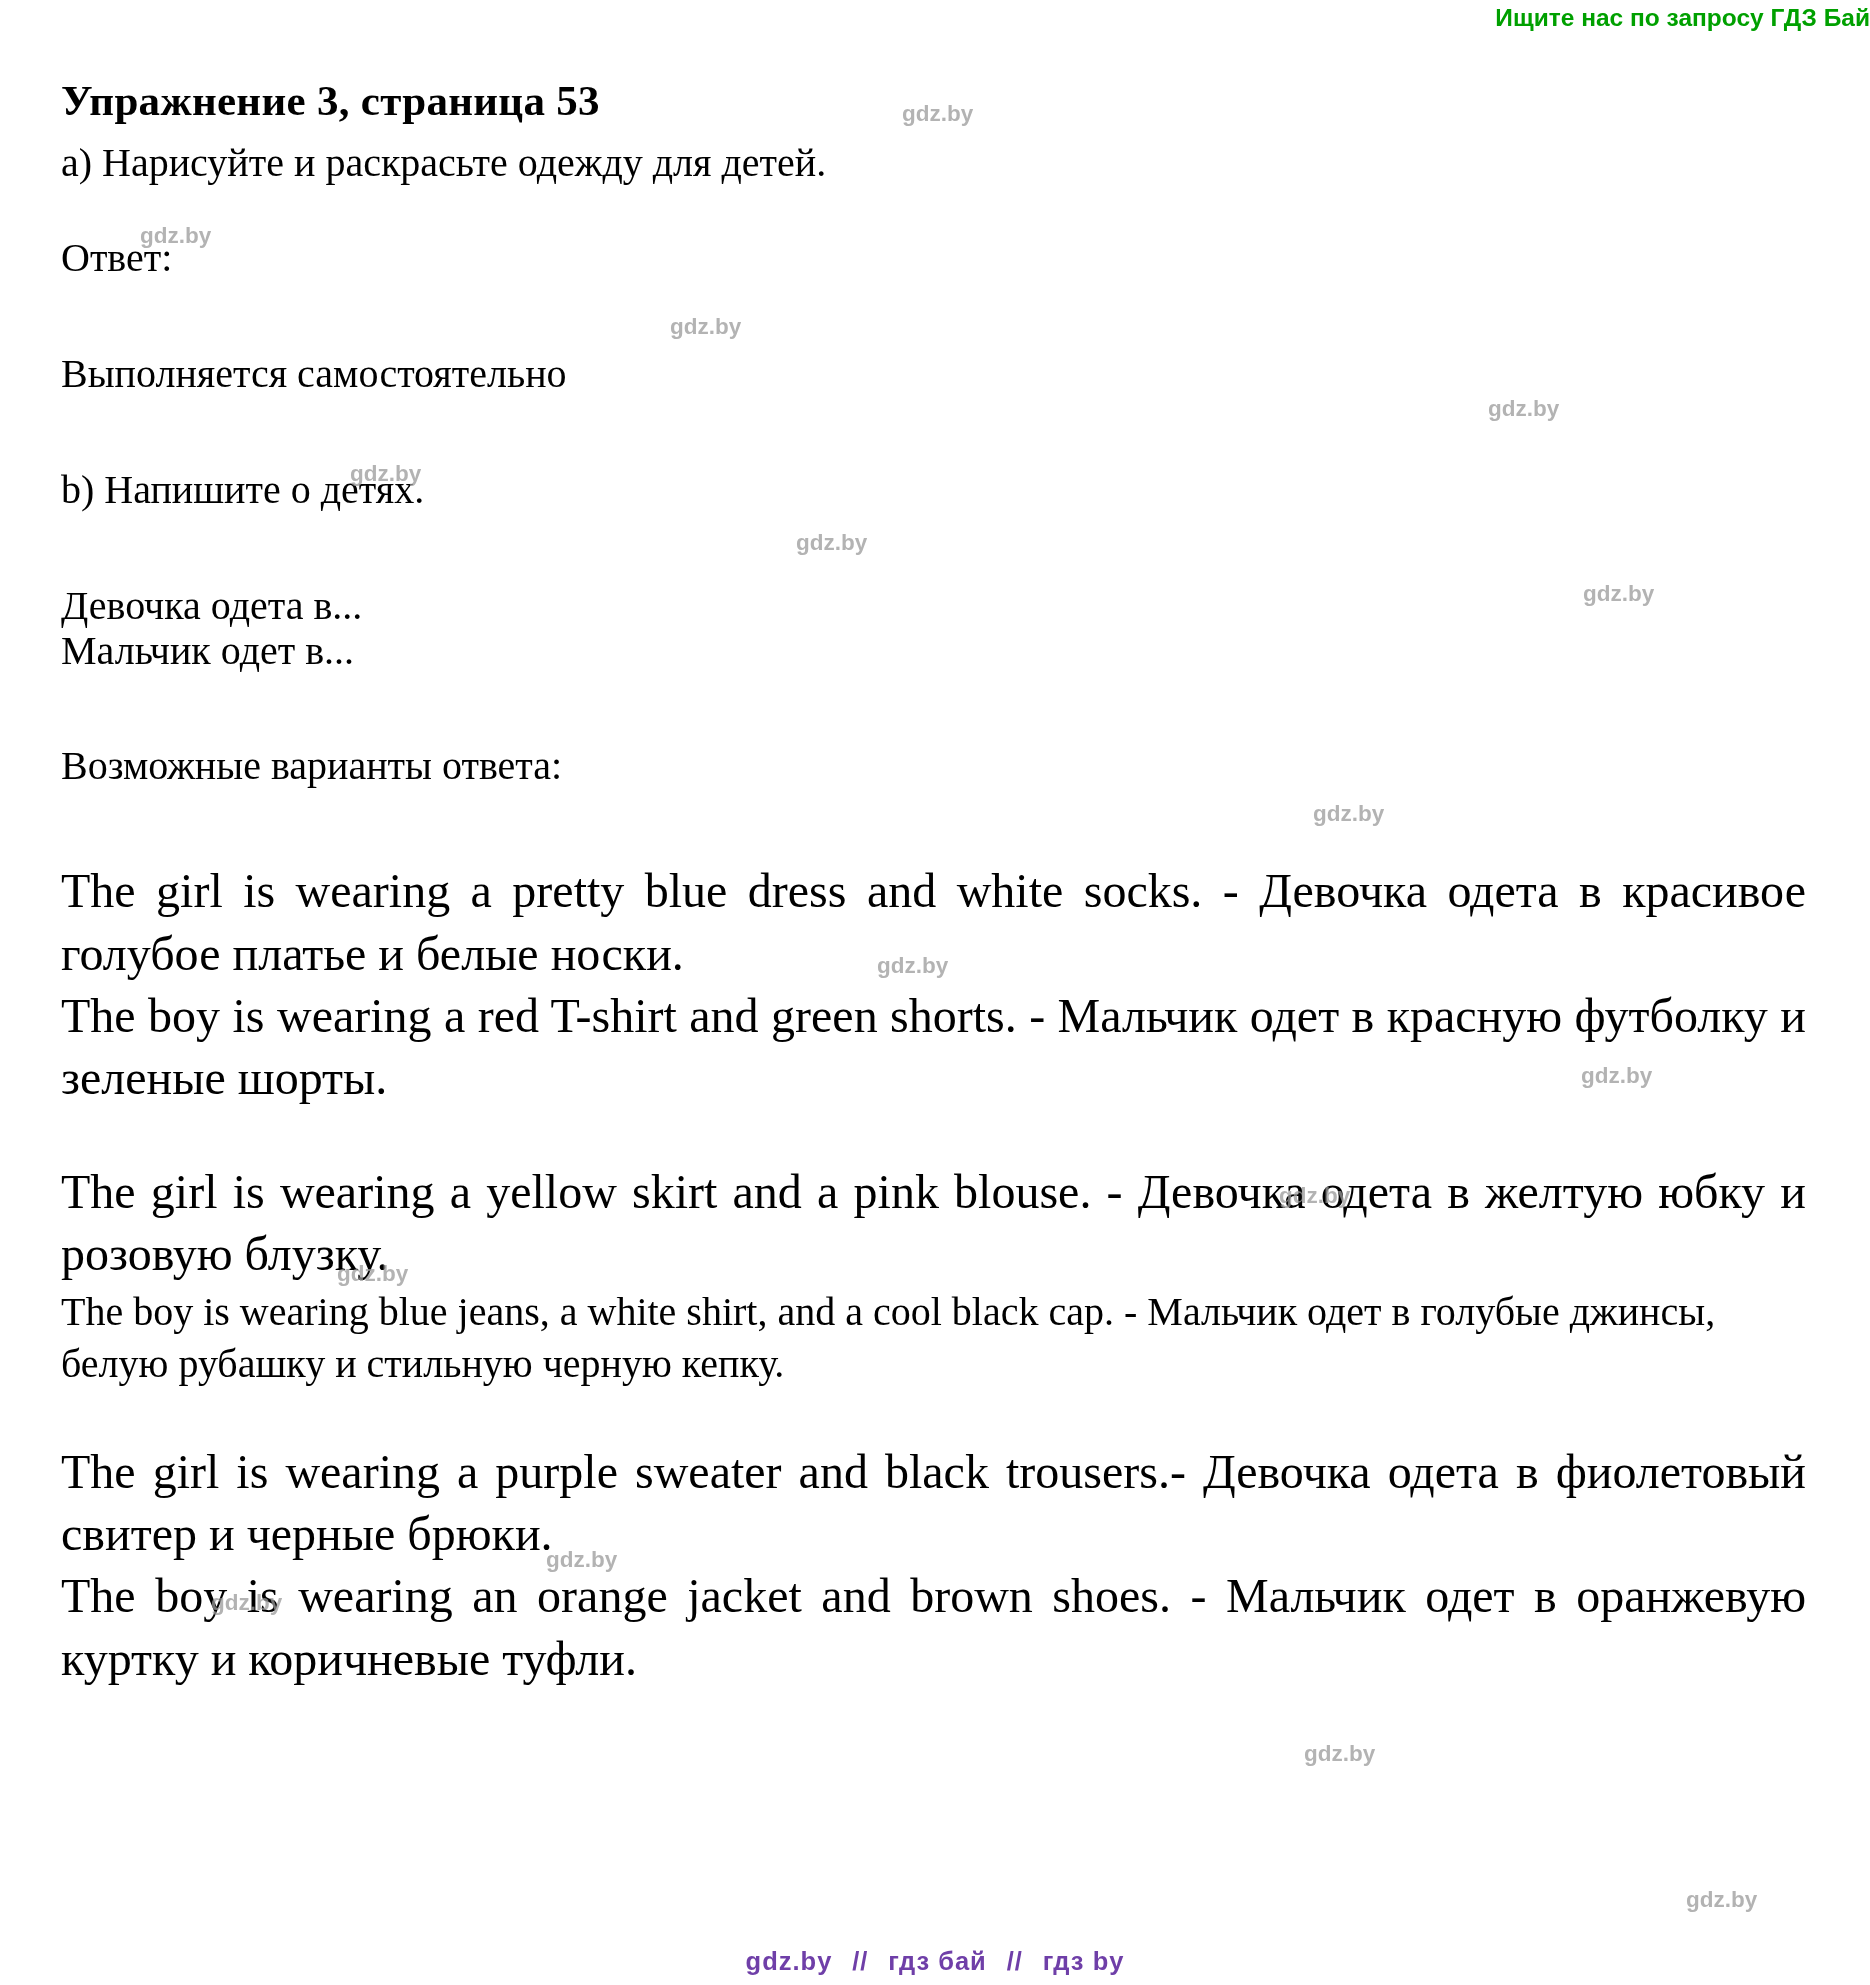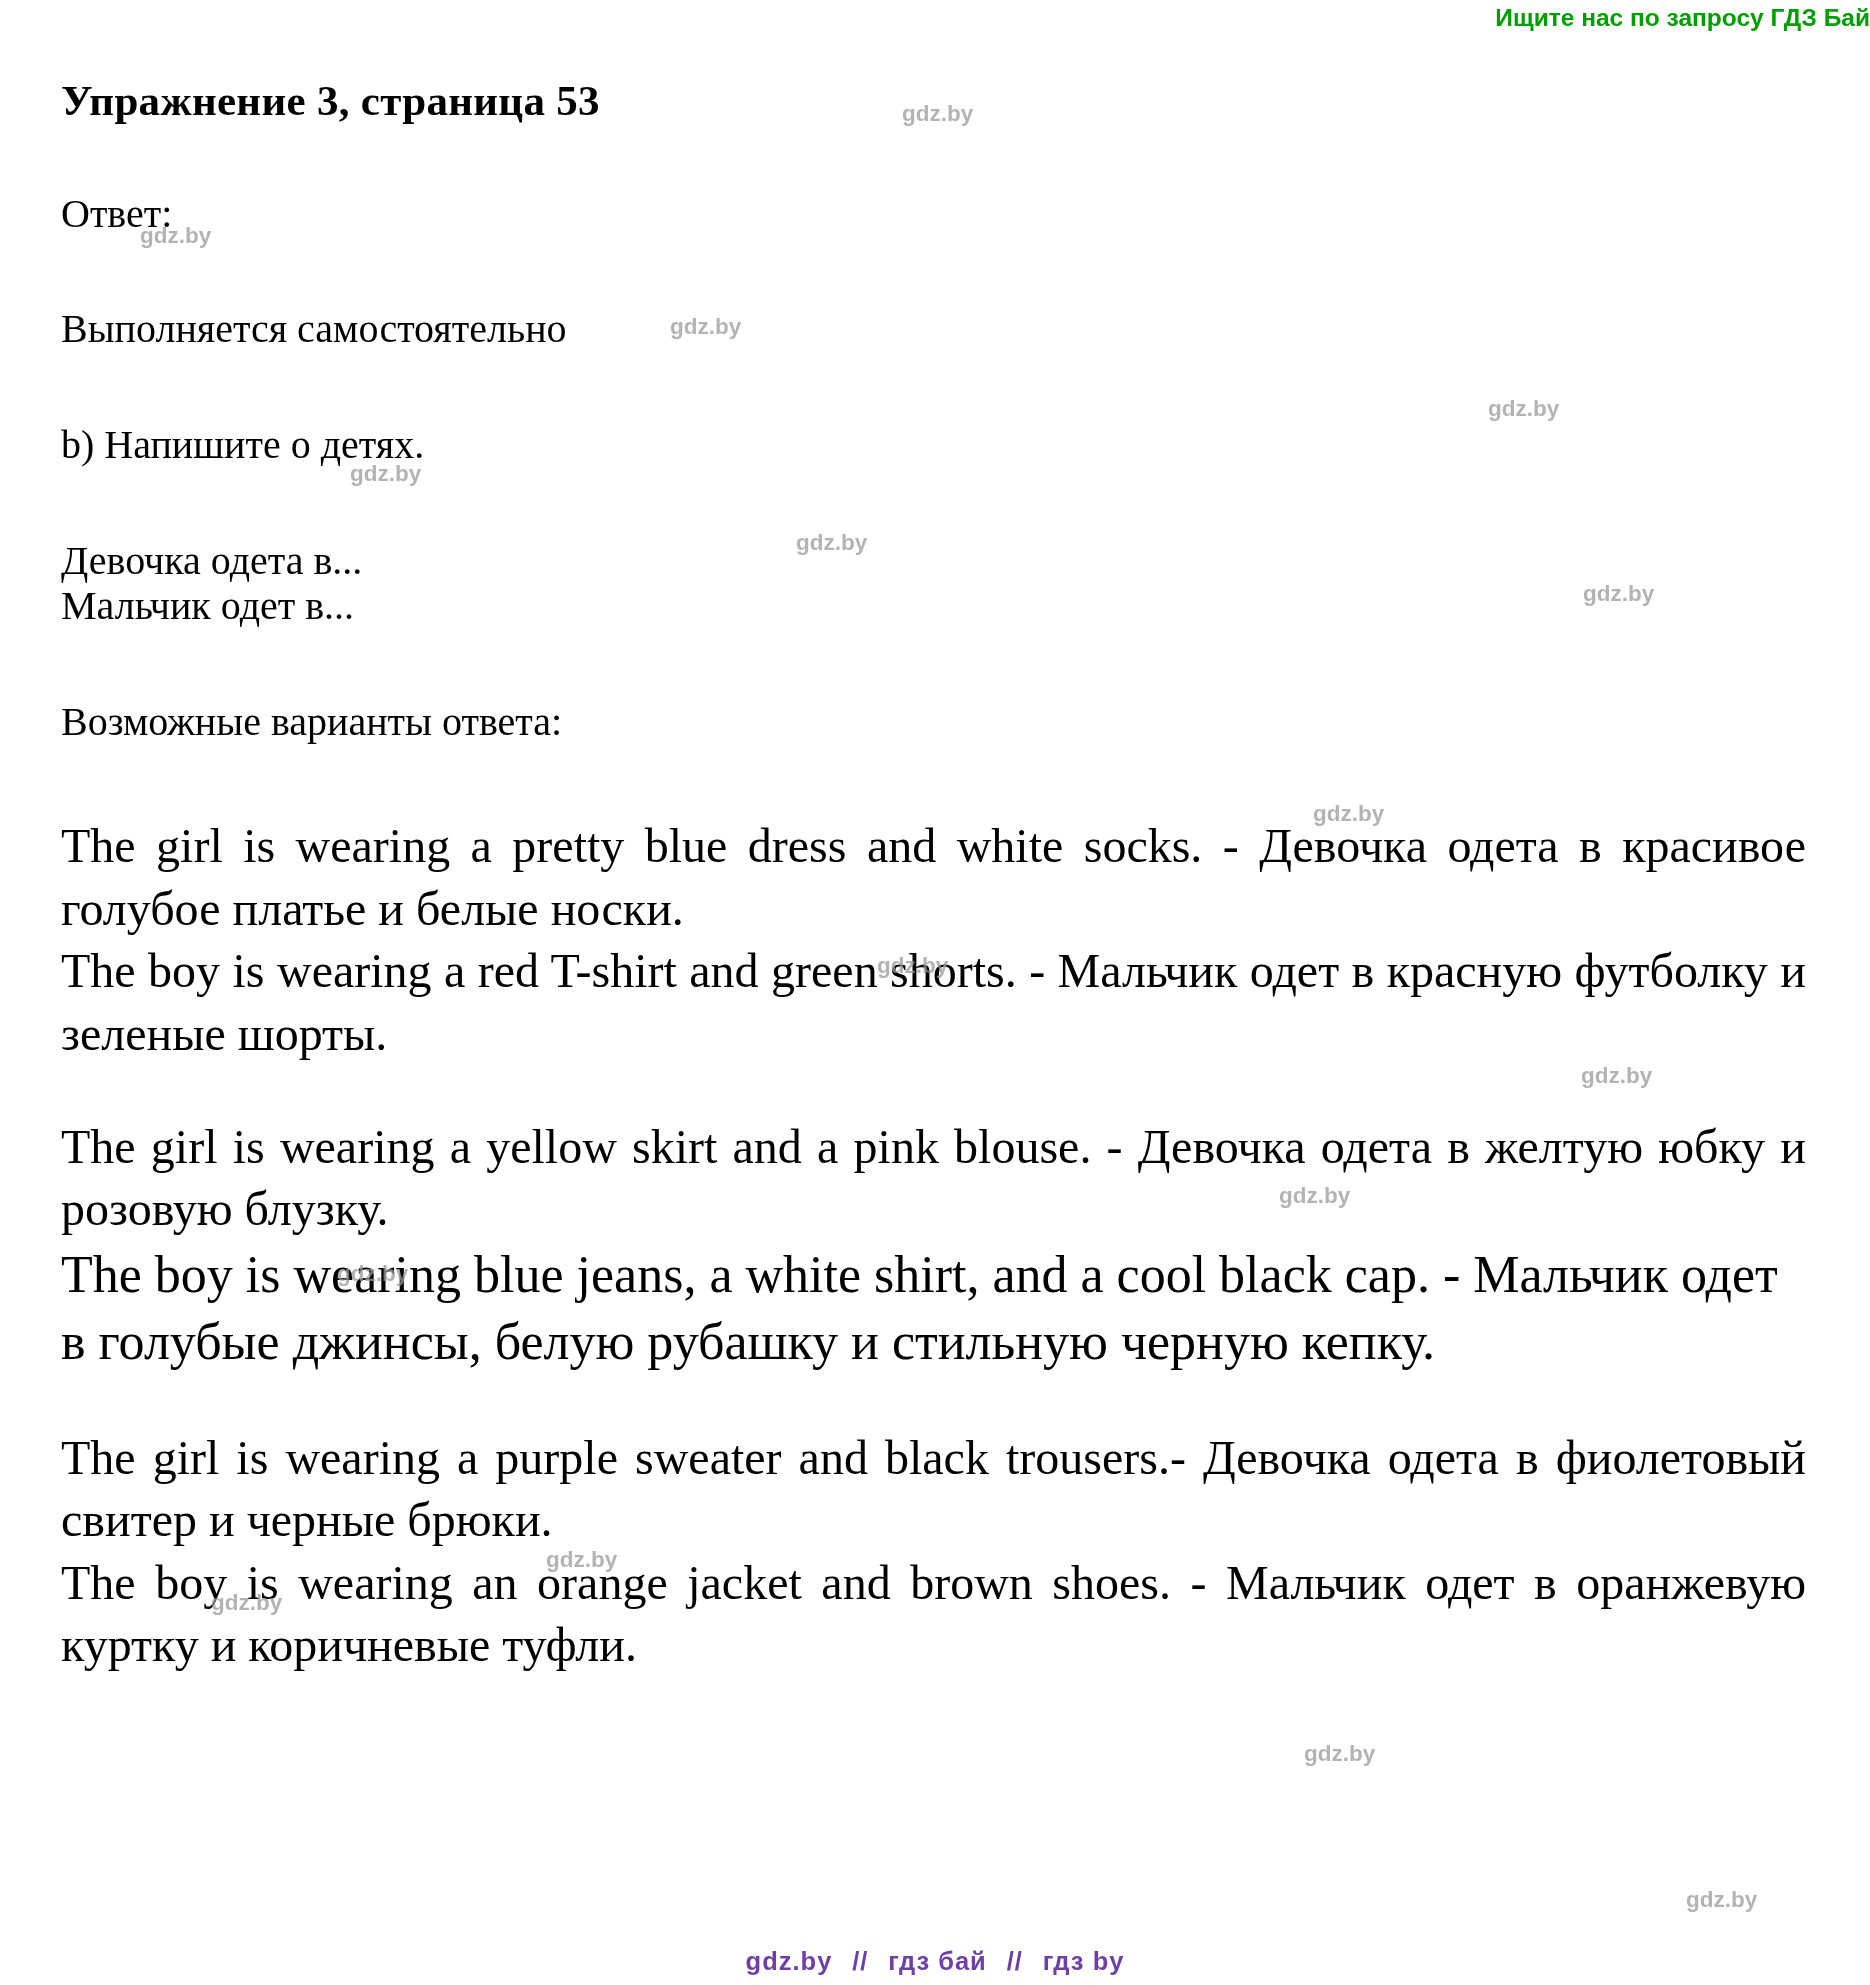--- a/index.html
+++ b/index.html
@@ -51,21 +51,21 @@
   .gap-md { height: 51px; }
   .gap-lg { height: 71px; }
   .para {
     font-size: 48px;
     line-height: 1.30;
     margin: 0;
     text-align: justify;
     width: 1745px;
   }
   .para-nj {
-    font-size: 52px;
+    font-size: 40px;
     line-height: 1.30;
     margin: 0;
     width: 1745px;
   }
   .wm {
     position: absolute;
     font-family: "Liberation Sans", sans-serif;
     font-size: 22.5px;
     font-weight: bold;
     color: #9a9a9a;
@@ -91,20 +91,21 @@
 <body>
 
 <div class="page">
 
   <div class="top-banner">Ищите нас по запросу ГДЗ Бай</div>
 
   <div class="content">
 
     <h1 class="title">Упражнение 3, страница 53</h1>
 
+    <p class="line">a) Нарисуйте и раскрасьте одежду для детей.</p>
 
     <div class="gap-md"></div>
 
     <p class="line">Ответ:</p>
 
     <div class="gap-lg"></div>
 
     <p class="line">Выполняется самостоятельно</p>
 
     <div class="gap-lg"></div>

